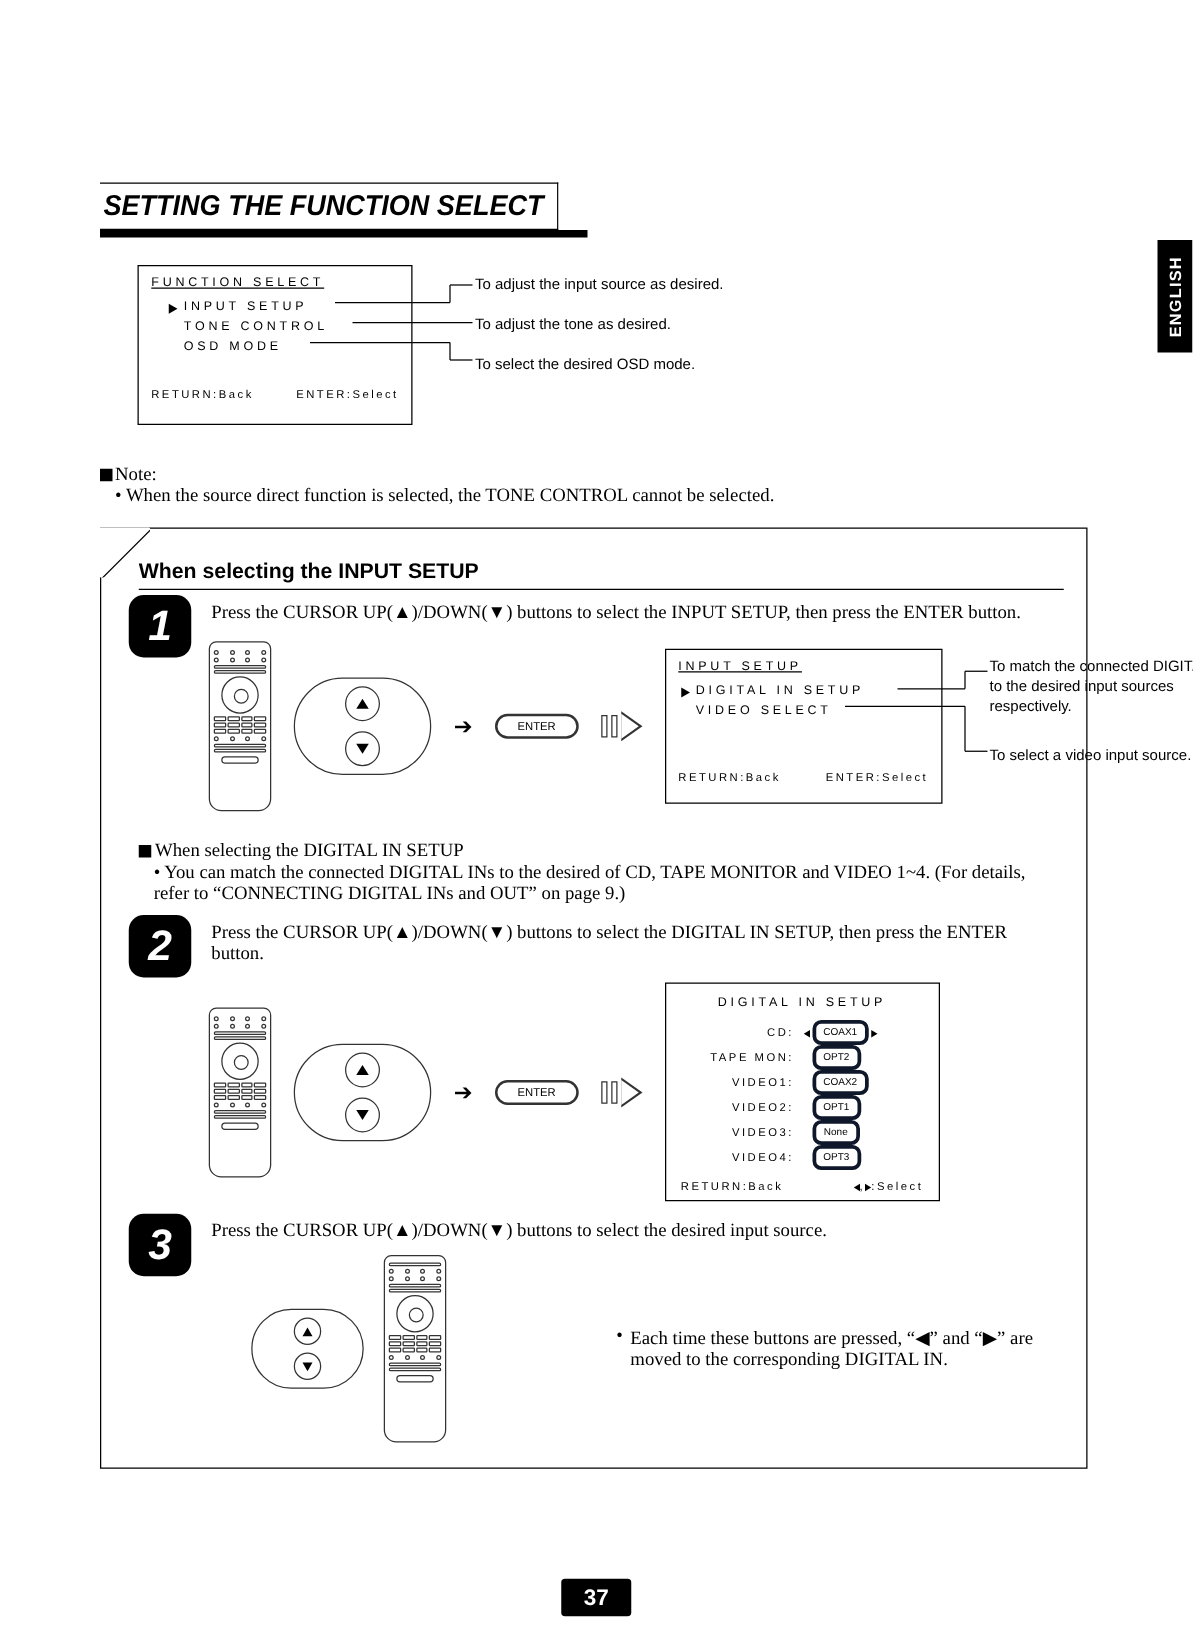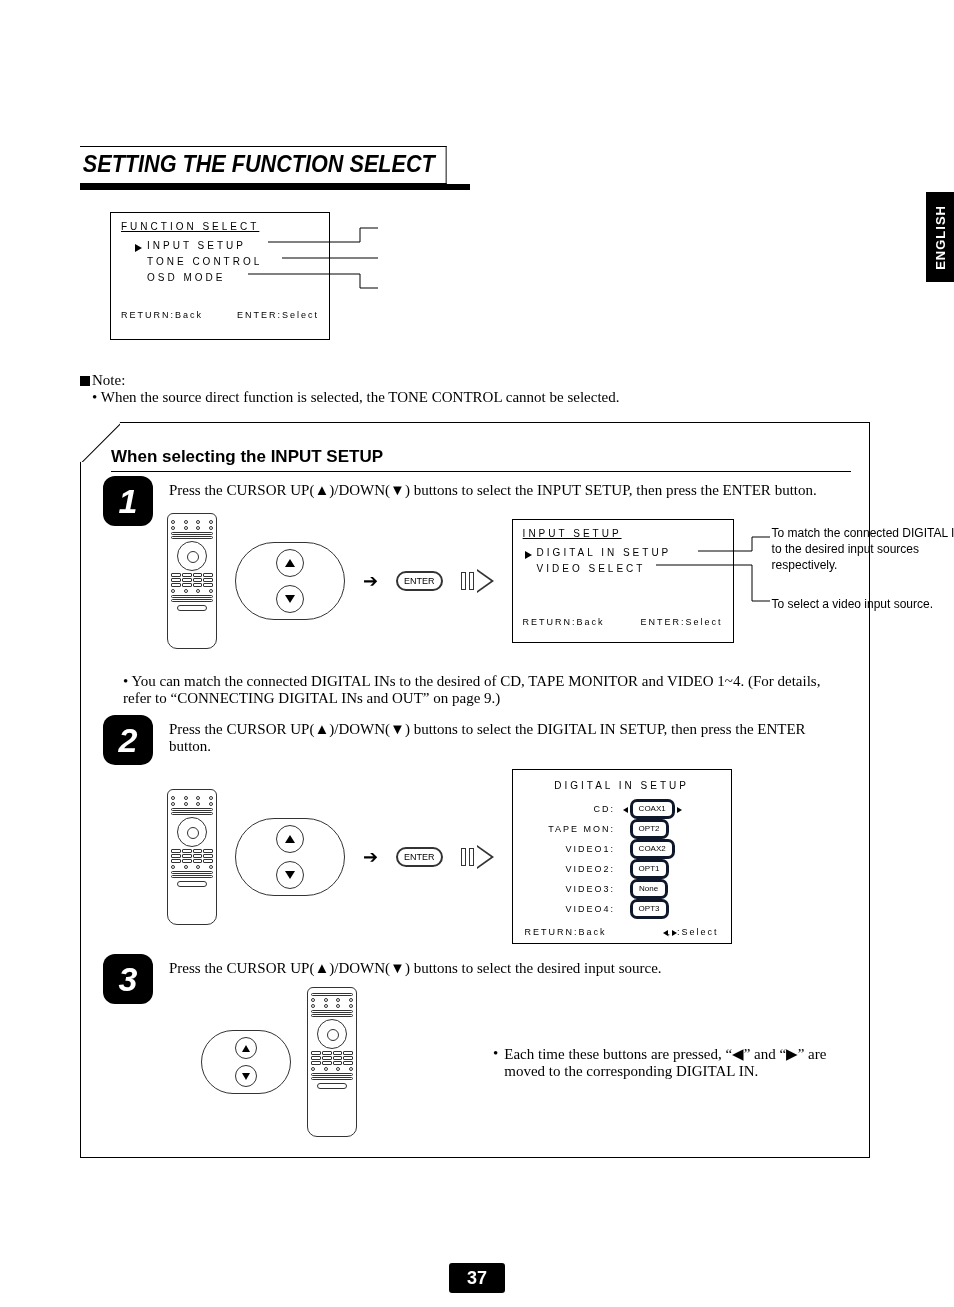--- a/index.html
+++ b/index.html
@@ -98,21 +98,21 @@
 
   .nav-oval {
     width: 110px; height: 78px; border:1px solid #333; border-radius: 40px;
     position: relative; display:flex; align-items:center; justify-content:center;
   }
   .nav-oval .btnring { width:28px;height:28px;border:1px solid #333;border-radius:50%; display:flex;align-items:center;justify-content:center;}
   .nav-oval .btnring .tri-u, .nav-oval .btnring .tri-d { }
 
   .arrow-r { font-size: 18px; }
   .enter-pill {
-    border: 2px solid #333; border-radius: 16px; padding: 3px 6px;
+    border: 2px solid #333; border-radius: 16px; padding: 3px 16px;
     font-family: Arial, Helvetica, sans-serif; font-size: 9px; letter-spacing: 0;
     display:flex; align-items:center; justify-content:flex-end;
   }
 
   .bars-arrow { display:flex; align-items:center; gap:3px; }
   .bars-arrow .bar { width:5px; height:18px; border:1.5px solid #333; }
   .bars-arrow .outarr-wrap { position: relative; width:17px; height:24px; }
   .bars-arrow .outarr-wrap .outer{
     position:absolute; left:0; top:0;
     width:0;height:0;border-top:12px solid transparent;border-bottom:12px solid transparent;border-left:17px solid #333;
@@ -214,20 +214,25 @@
       <line x1="30" y1="30" x2="30" y2="16"></line>
       <line x1="30" y1="16" x2="48" y2="16"></line>
 
       <line x1="-48" y1="46" x2="48" y2="46"></line>
 
       <line x1="-82" y1="62" x2="30" y2="62"></line>
       <line x1="30" y1="62" x2="30" y2="76"></line>
       <line x1="30" y1="76" x2="48" y2="76"></line>
     </svg>
 
+    <div class="callouts" style="position:absolute; left:300px; top:8px;">
+      <div class="callout-row" style="top:0;"><span>To adjust the input source as desired.</span></div>
+      <div class="callout-row" style="margin-top:12px;"><span>To adjust the tone as desired.</span></div>
+      <div class="callout-row" style="margin-top:12px;"><span>To select the desired OSD mode.</span></div>
+    </div>
   </div>
 
   <div class="note">
     <div><span class="sq"></span><span>Note:</span></div>
     <div class="bullet">• <span>When the source direct function is selected, the TONE CONTROL cannot be selected.</span></div>
   </div>
 
   <div class="proc-box">
     <div class="proc-clip"></div>
     <div class="proc-inner">
@@ -336,20 +341,21 @@
 
             <div style="position:absolute; left:260px; top:6px; width:200px;" class="callout-text">
               <div>To match the connected DIGITAL INs to the desired input sources respectively.</div>
               <div style="margin-top:22px;">To select a video input source.</div>
             </div>
           </div>
         </div>
       </div>
 
       <div class="subhead">
+        <div><span class="sq"></span><span>When selecting the DIGITAL IN SETUP</span></div>
         <div class="subbullet">• <span>You can match the connected DIGITAL INs to the desired of CD, TAPE MONITOR and VIDEO 1~4. (For details, refer to “CONNECTING DIGITAL INs and OUT” on page 9.)</span></div>
       </div>
 
       <div class="step" style="margin-top:14px;">
         <div class="step-num">2</div>
         <div class="step-text">Press the CURSOR UP(▲)/DOWN(▼) buttons to select the DIGITAL IN SETUP, then press the ENTER button.</div>
 
         <div class="diagram-row">
           <div class="remote">
             <div class="r-row">

